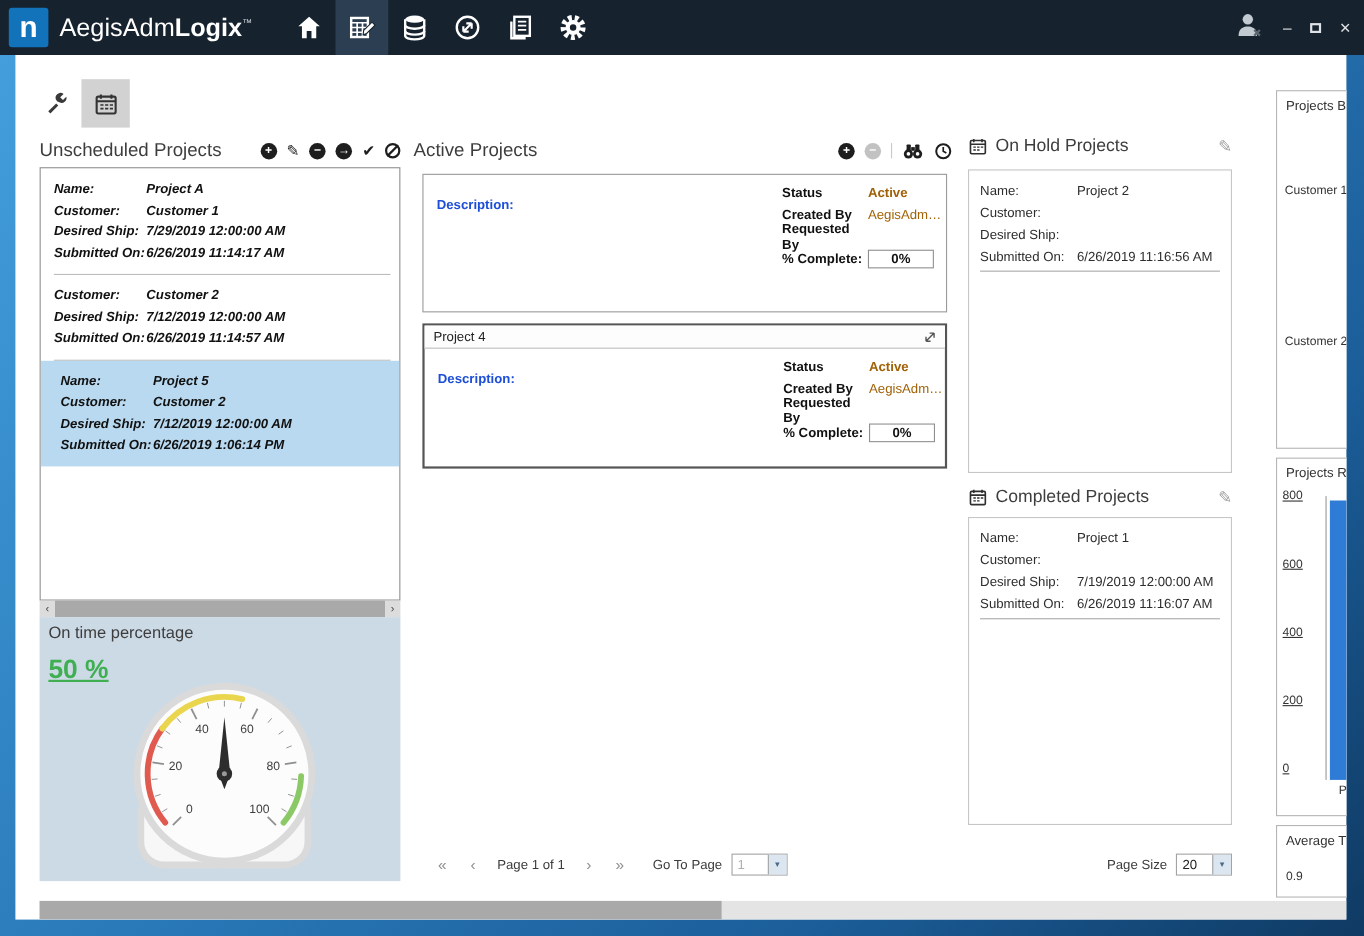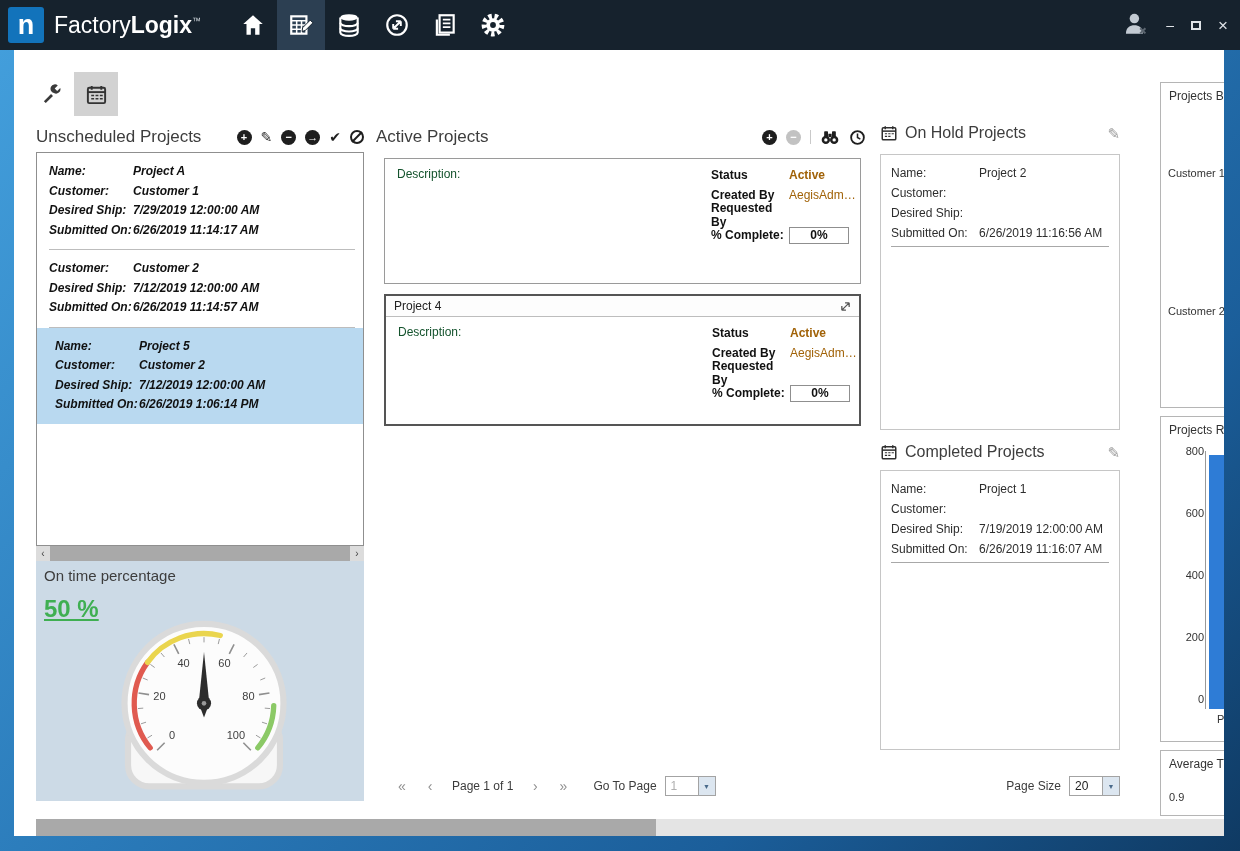--- a/index.html
+++ b/index.html
@@ -67,21 +67,21 @@
   
   .active-header { position: absolute; left: 362px; top: 74px; width: 490px; height: 26px; display: flex; align-items: center; }
   .card { position: absolute; left: 370px; width: 477px; background: #fff; border: 1px solid #9a9a9a; cursor: pointer; }
   .card.c1 { top: 108px; height: 126px; }
   .card.c2 { top: 244px; height: 132px; }
   .card.selected { border: 2px solid #555; }
   .card-head { height: 21px; display: flex; align-items: center; padding: 0 8px; border-bottom: 1px solid #bdbdbd;
                font-size: 12px; color: #222; background: #fdfdfd; }
   .card-head .exp { margin-left: auto; }
   .card-body { position: relative; font-size: 12px; height: 100px; }
-  .desc-lab { position: absolute; left: 12px; top: 8px; font-weight: 400; color: #14532d; }
+  .desc-lab { position: absolute; left: 12px; top: 20px; font-weight: 700; color: #1d4ed8; }
   .meta { position: absolute; left: 326px; top: 6px; width: 146px; }
   .m-row { display: flex; align-items: center; height: 20px; }
   .m-lab { width: 78px; font-weight: 700; color: #111; }
   .m-val { color: #a16207; }
   .m-val.bold { font-weight: 700; }
   .pct-box { width: 60px; height: 17px; border: 1px solid #8f8f8f; text-align: center; font-weight: 700; line-height: 15px; color: #111; }
 
   .pagination { position: absolute; left: 378px; top: 724px; width: 728px; height: 24px;
                 display: flex; align-items: center; gap: 8px; font-size: 12px; color: #3c3c3c; }
   .pg-btn { color: #8f8f8f; font-size: 14px; width: 20px; text-align: center; cursor: pointer; }
@@ -110,39 +110,39 @@
 
   
   .side-panel { position: absolute; left: 1146px; width: 92px; background: #fff; border: 1px solid #b5b5b5; overflow: hidden; }
   .sp-a { top: 32px; height: 326px; }
   .sp-b { top: 366px; height: 326px; }
   .sp-c { top: 700px; height: 66px; }
   .sp-title { font-size: 12px; color: #333; padding: 6px 0 0 8px; white-space: nowrap; }
   .sp-cat { position: absolute; left: 7px; font-size: 11px; color: #333; white-space: nowrap; }
   .sp-cat.c1 { top: 84px; }
   .sp-cat.c2 { top: 222px; }
-  .yt { position: absolute; left: 5px; width: 38px; text-align: right; font-size: 11px; color: #333; }
+  .yt { position: absolute; left: 5px; width: 38px; font-size: 11px; color: #333; text-decoration: underline; }
   .axisline { position: absolute; left: 44px; top: 34px; width: 1px; height: 258px; background: #999; }
   .bluebar { position: absolute; left: 48px; top: 38px; width: 40px; height: 254px; background: #2e7cd6; }
   .xlab { position: absolute; left: 56px; top: 296px; font-size: 11px; color: #333; white-space: nowrap; }
   .sp-tick { position: absolute; left: 8px; top: 40px; font-size: 11px; color: #333; }
 
   .h-scrollbar { position: absolute; left: 22px; top: 769px; width: 1188px; height: 17px; background: #e4e4e4; cursor: pointer; }
   .h-thumb { position: absolute; left: 0; top: 0; width: 620px; height: 17px; background: #a9a9a9; }
 </style>
 </head>
 <body>
 
 <div id="app">
 
   <header class="titlebar">
     <div class="logo">
       <span>n</span>
     </div>
-    <div class="brand"><span class="b1">Factory</span><span class="b2">Logix</span><span class="tm">™</span></div>
+    <div class="brand"><span class="b1">AegisAdm</span><span class="b2">Logix</span><span class="tm">™</span></div>
     <nav class="nav">
       <div class="nav-item">
         <svg width="26" height="26" viewBox="0 0 24 24">
             <path d="M12 3 L3 11 H6 V21 H10 V15 H14 V21 H18 V11 H21 Z" fill="#fff"></path>
           </svg>
       </div>
       <div class="nav-item selected">
         <svg width="26" height="26" viewBox="0 0 24 24">
             <rect x="3" y="4" width="14" height="16" fill="none" stroke="#fff" stroke-width="2"></rect>
             <path d="M3 8 H17 M8 8 V20 M12.5 8 V20 M3 12 H17 M3 16 H17" stroke="#fff" stroke-width="1.4" fill="none"></path>

